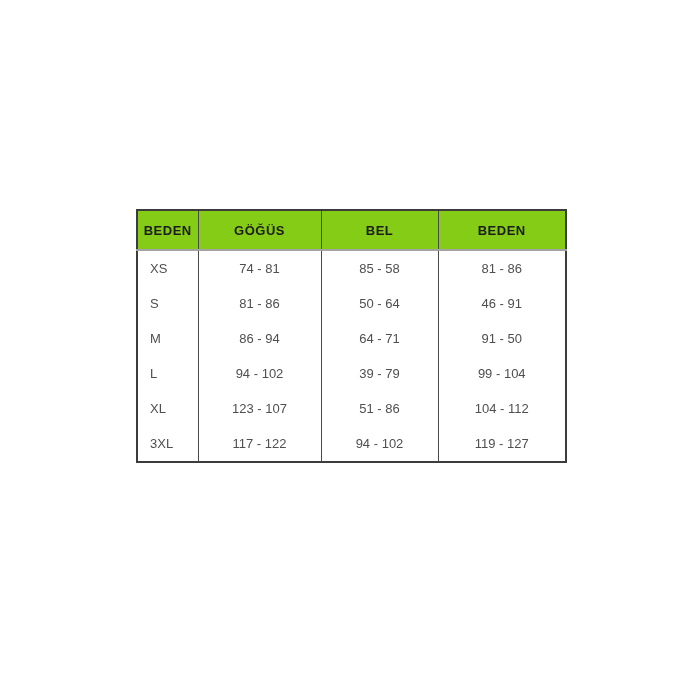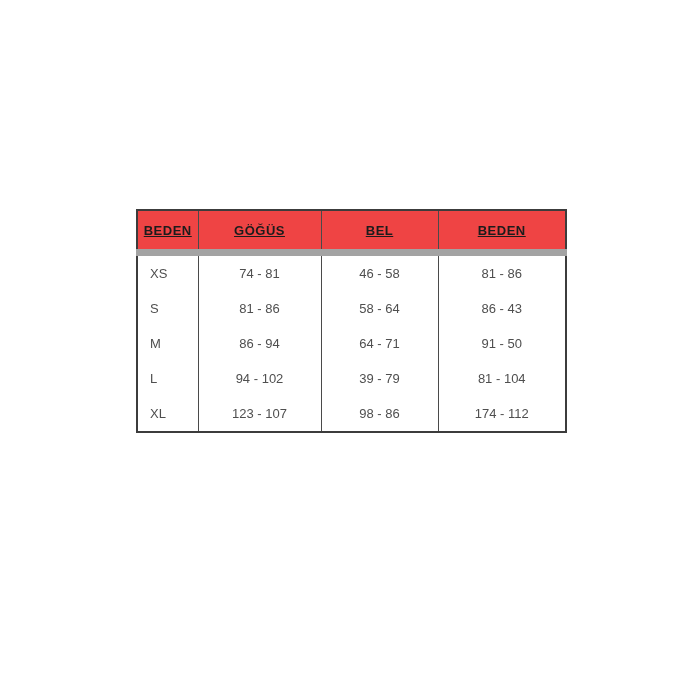--- a/index.html
+++ b/index.html
@@ -31,27 +31,26 @@
     font-size: 13px;
     text-align: center;
     vertical-align: middle;
     padding: 0;
   }
   table.size-chart th:first-child,
   table.size-chart td:first-child {
     border-left: none;
   }
   table.size-chart thead th {
-    background: #ef4444;
-    border-bottom: 7px solid #a3a3a3;
+    background: #84cc16;
+    border-bottom: 2px solid #a3a3a3;
     height: 38px;
     font-weight: bold;
     color: #1c1c1c;
     letter-spacing: 0.5px;
-    text-decoration: underline;
   }
   table.size-chart tbody td {
     height: 35px;
     color: #4f4f4f;
     background: #ffffff;
   }
   table.size-chart tbody td.size-col {
     text-align: left;
     padding-left: 12px;
     margin-left: 18px;
@@ -77,42 +76,48 @@
         <th>BEDEN</th>
         <th>GÖĞÜS</th>
         <th>BEL</th>
         <th>BEDEN</th>
       </tr>
     </thead>
     <tbody>
       <tr>
         <td class="size-col">XS</td>
         <td>74 - 81</td>
-        <td>46 - 58</td>
+        <td>85 - 58</td>
         <td>81 - 86</td>
       </tr>
       <tr>
         <td class="size-col">S</td>
         <td>81 - 86</td>
-        <td>58 - 64</td>
-        <td>86 - 43</td>
+        <td>50 - 64</td>
+        <td>46 - 91</td>
       </tr>
       <tr>
         <td class="size-col">M</td>
         <td>86 - 94</td>
         <td>64 - 71</td>
         <td>91 - 50</td>
       </tr>
       <tr>
         <td class="size-col">L</td>
         <td>94 - 102</td>
         <td>39 - 79</td>
-        <td>81 - 104</td>
+        <td>99 - 104</td>
       </tr>
       <tr>
         <td class="size-col">XL</td>
         <td>123 - 107</td>
-        <td>98 - 86</td>
-        <td>174 - 112</td>
+        <td>51 - 86</td>
+        <td>104 - 112</td>
+      </tr>
+      <tr>
+        <td class="size-col">3XL</td>
+        <td>117 - 122</td>
+        <td>94 - 102</td>
+        <td>119 - 127</td>
       </tr>
     </tbody>
   </table>
 </div>
 
 </body></html>

